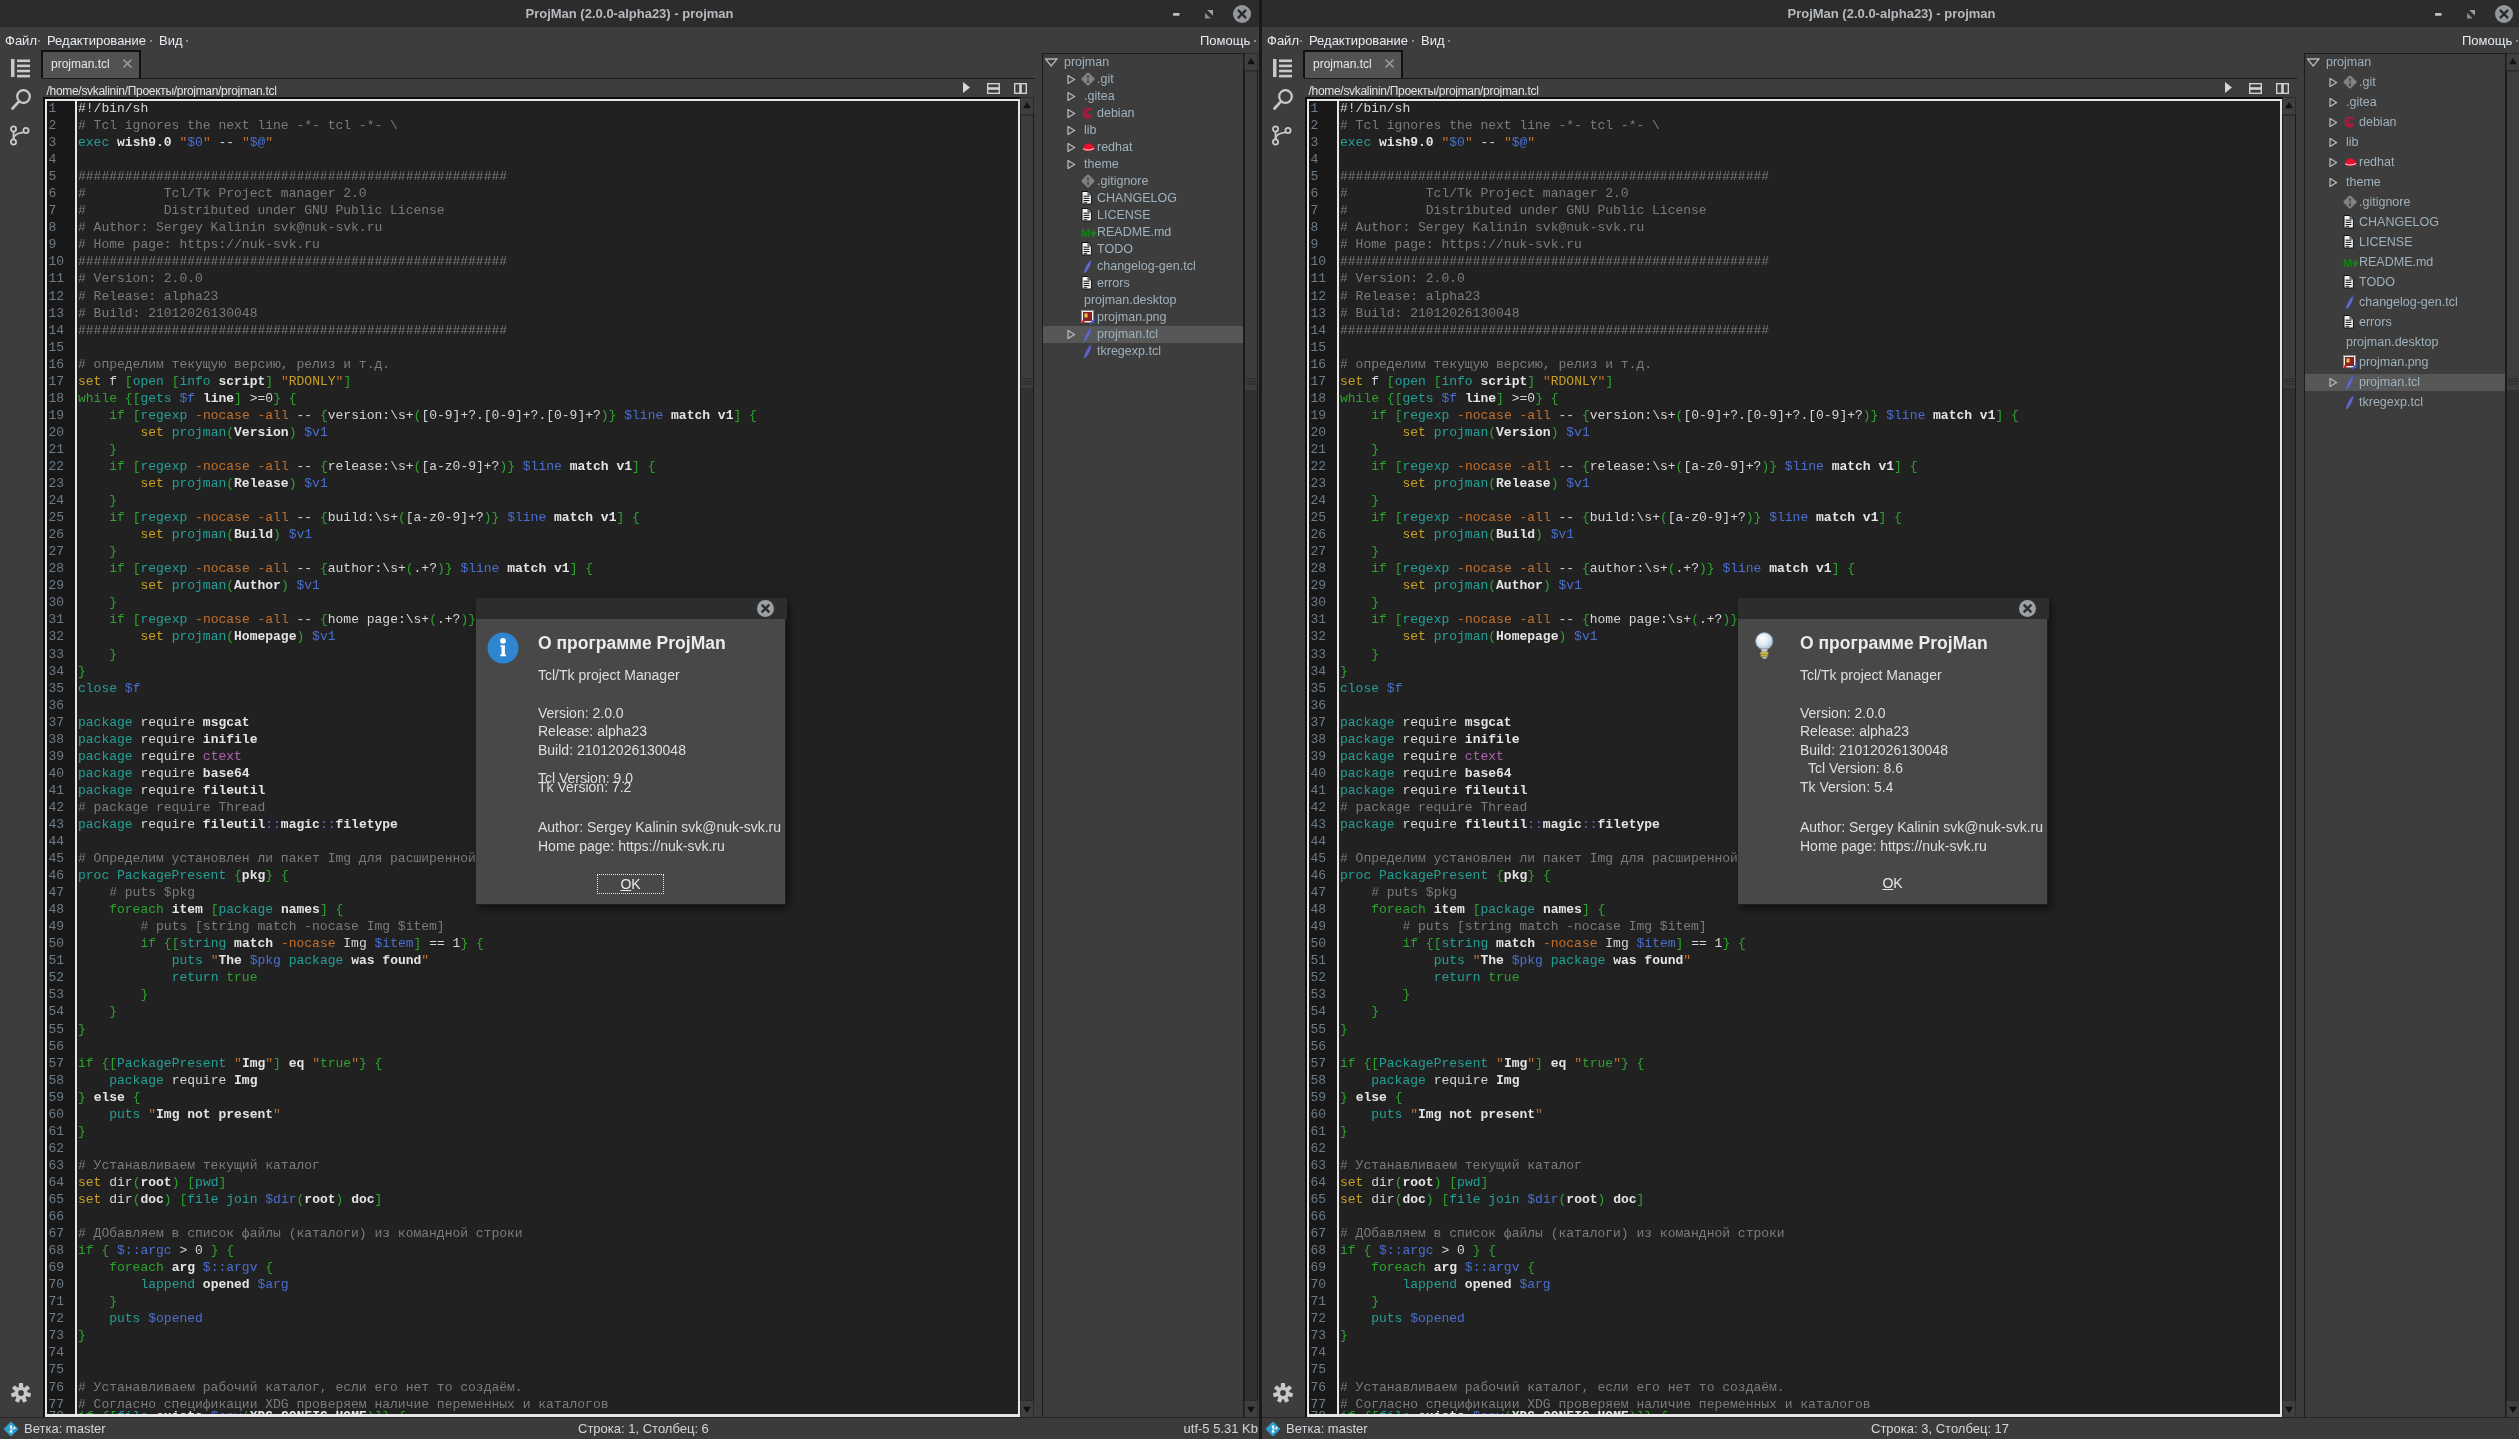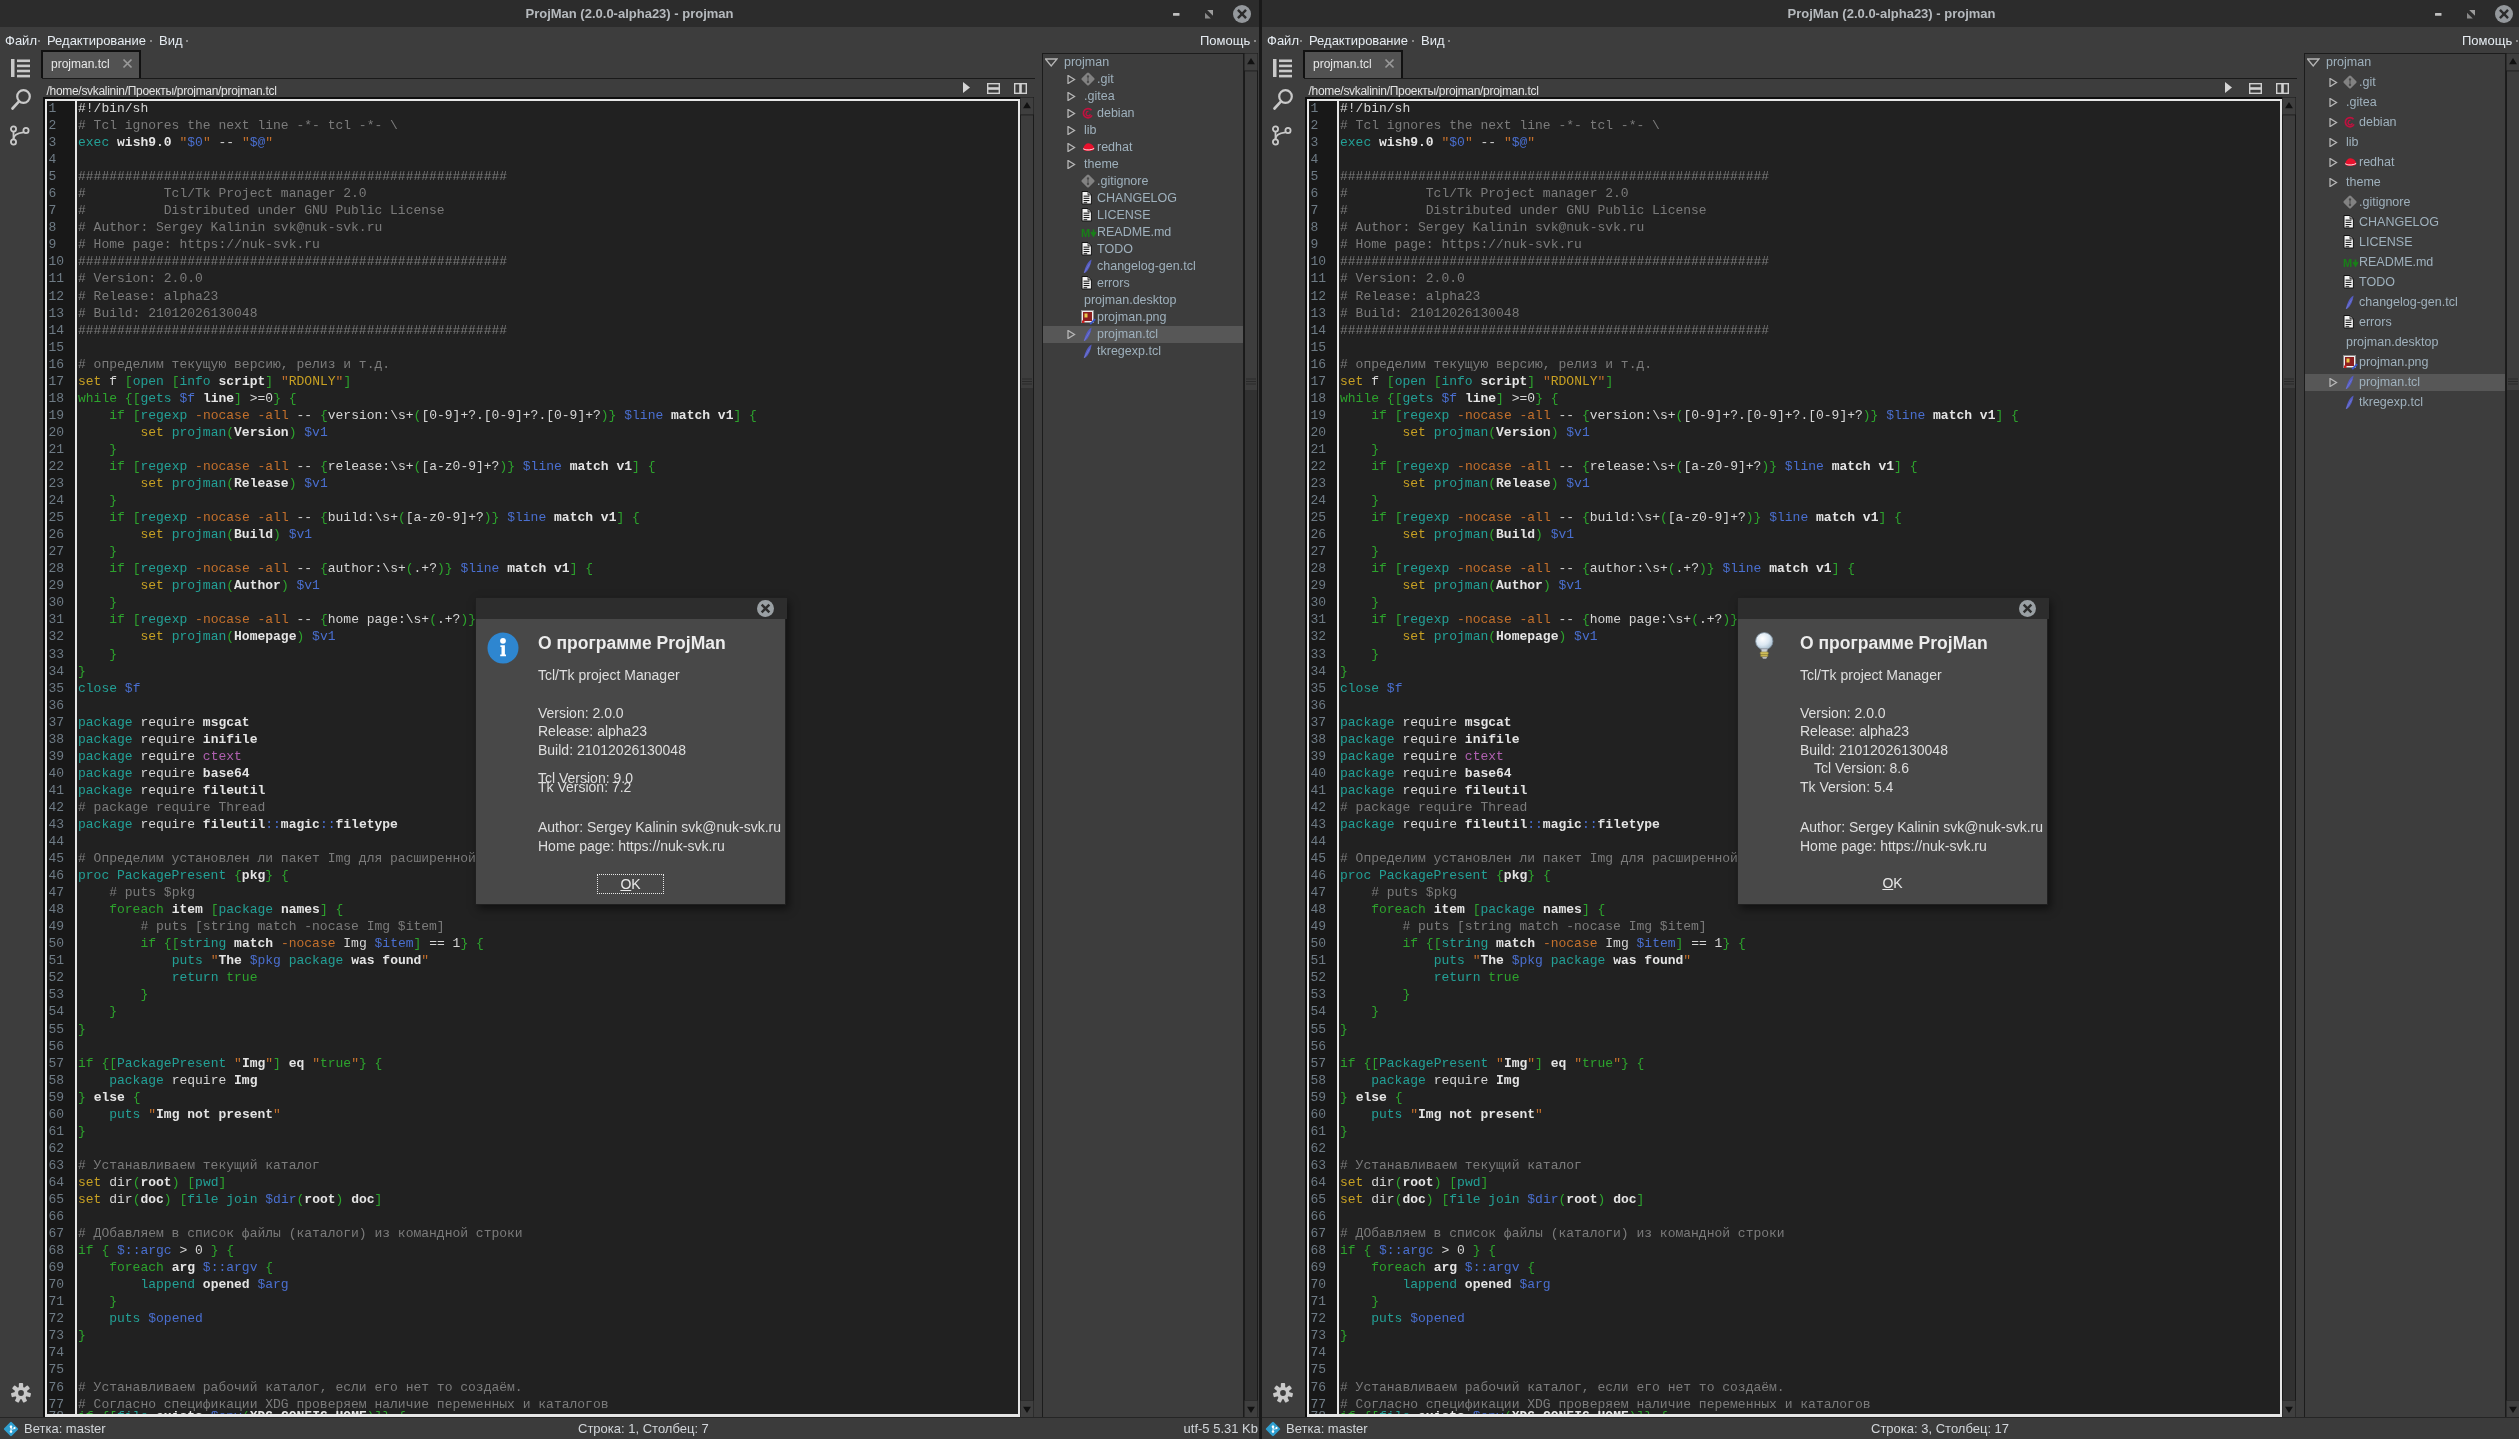--- a/index.html
+++ b/index.html
@@ -400,21 +400,21 @@
     <svg width="16" height="16" viewBox="0 0 16 16" style="position:absolute;left:2.5px;top:1420.5px;">
       <g transform="translate(8,8) rotate(45)">
         <rect x="-5.4" y="-5.4" width="10.8" height="10.8" rx="1.2" fill="#2f9fd0"></rect>
         <circle cx="-1.6" cy="-1.6" r="1.3" fill="#fff"></circle>
         <circle cx="1.8" cy="1.8" r="1.3" fill="#fff"></circle>
         <circle cx="1.8" cy="-3.2" r="1.1" fill="#fff"></circle>
         <path d="M-1.6 -1.6 L1.8 1.8 M1.8 -3.2 C1.8 -1.3 0.9 -0.4 -0.4 -0.4" stroke="#fff" stroke-width="0.8" fill="none"></path>
       </g>
     </svg>
     <div class="ut" style="left:24px;top:1421.5px;color:#d2d6da">Ветка: master</div>
-    <div class="ut" style="left:578px;top:1421.5px;color:#d2d6da">Строка: 1, Столбец: 7</div>
+    <div class="ut" style="left:578px;top:1421.5px;color:#d2d6da">Строка: 1, Столбец: 6</div>
     <div class="ut" style="left:1060px;top:1421.5px;width:198px;text-align:right;color:#d2d6da">utf-5 5.31 Kb</div>
     <div style="position:absolute;left:475px;top:597px;width:311px;height:308px;background:#484848;border:1px solid #1f1f1f;box-shadow:3px 4px 8px rgba(0,0,0,0.5)">
       <div style="position:absolute;left:0;top:0;width:311px;height:21px;background:#2d2d2d"></div>
       <svg width="17.0" height="17.0" viewBox="0 0 17.0 17.0" style="position:absolute;left:280.5px;top:1.5px;">
         <circle cx="8.5" cy="8.5" r="8.5" fill="#9aa0a4"></circle>
         <line x1="4.675" y1="4.675" x2="12.325" y2="12.325" stroke="#2d2d2d" stroke-width="2.4"></line>
         <line x1="12.325" y1="4.675" x2="4.675" y2="12.325" stroke="#2d2d2d" stroke-width="2.4"></line>
       </svg>
       <svg width="32" height="32" viewBox="0 0 32 32" style="position:absolute;left:10.5px;top:33.5px;">
         <circle cx="16" cy="16" r="15.5" fill="#2e86d0"></circle>
@@ -851,19 +851,19 @@
           <rect x="5.8" y="18.6" width="7.4" height="2.1" rx="0.8" fill="#d8c462" stroke="#998a3a" stroke-width="0.7"></rect>
           <rect x="6.2" y="20.9" width="6.6" height="1.9" rx="0.8" fill="#cdb952" stroke="#998a3a" stroke-width="0.7"></rect>
           <path d="M7.4 23 h4.9 l-1 1.8 h-3 Z" fill="#b8b8b8"></path>
         </g>
       </svg>
       <div class="ut" style="left:62px;top:34.5px;font-size:17.5px;font-weight:bold;color:#ececec;line-height:20px">О программе ProjMan</div>
       <div class="ut" style="left:62px;top:69.5px;font-size:14px;color:#dfdfdf">Tcl/Tk project Manager</div>
       <div class="ut" style="left:62px;top:107.5px;font-size:14px;color:#dfdfdf">Version: 2.0.0</div>
       <div class="ut" style="left:62px;top:126.0px;font-size:14px;color:#dfdfdf">Release: alpha23</div>
       <div class="ut" style="left:62px;top:144.5px;font-size:14px;color:#dfdfdf">Build: 21012026130048</div>
-      <div class="ut" style="left:76px;top:163.0px;font-size:14px;color:#dfdfdf">Tcl Version: 8.6</div>
+      <div class="ut" style="left:70px;top:163.0px;font-size:14px;color:#dfdfdf">Tcl Version: 8.6</div>
       <div class="ut" style="left:62px;top:181.5px;font-size:14px;color:#dfdfdf">Tk Version: 5.4</div>
       <div class="ut" style="left:62px;top:222.0px;font-size:14px;color:#dfdfdf">Author: Sergey Kalinin svk@nuk-svk.ru</div>
       <div class="ut" style="left:62px;top:240.5px;font-size:14px;color:#dfdfdf">Home page: https://nuk-svk.ru</div>
       <div class="ut" style="left:121px;top:276px;width:67px;height:20px;text-align:center;padding-top:2px;color:#e8e8e8;font-size:14px;line-height:15px"><span style="text-decoration:underline">O</span>K</div>
     </div>
   </div>
 
 </body></html>

